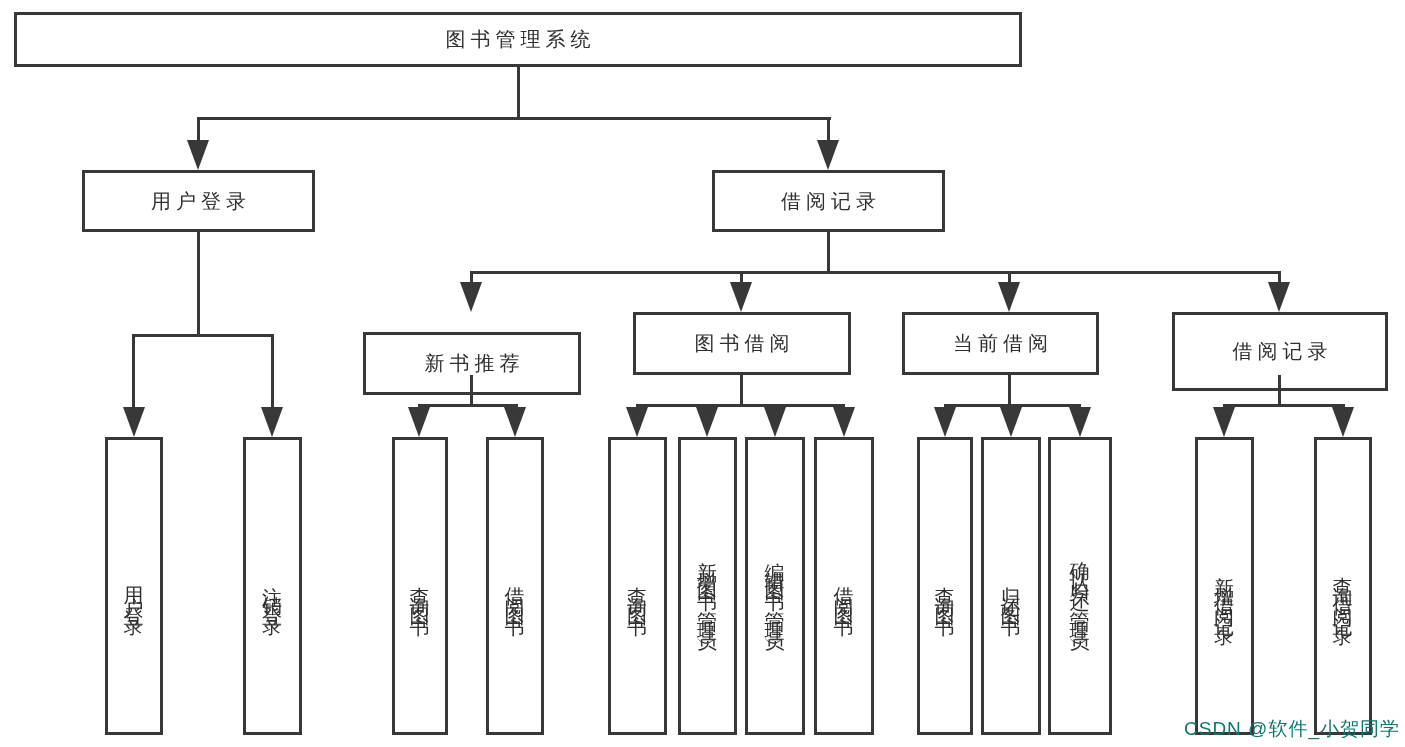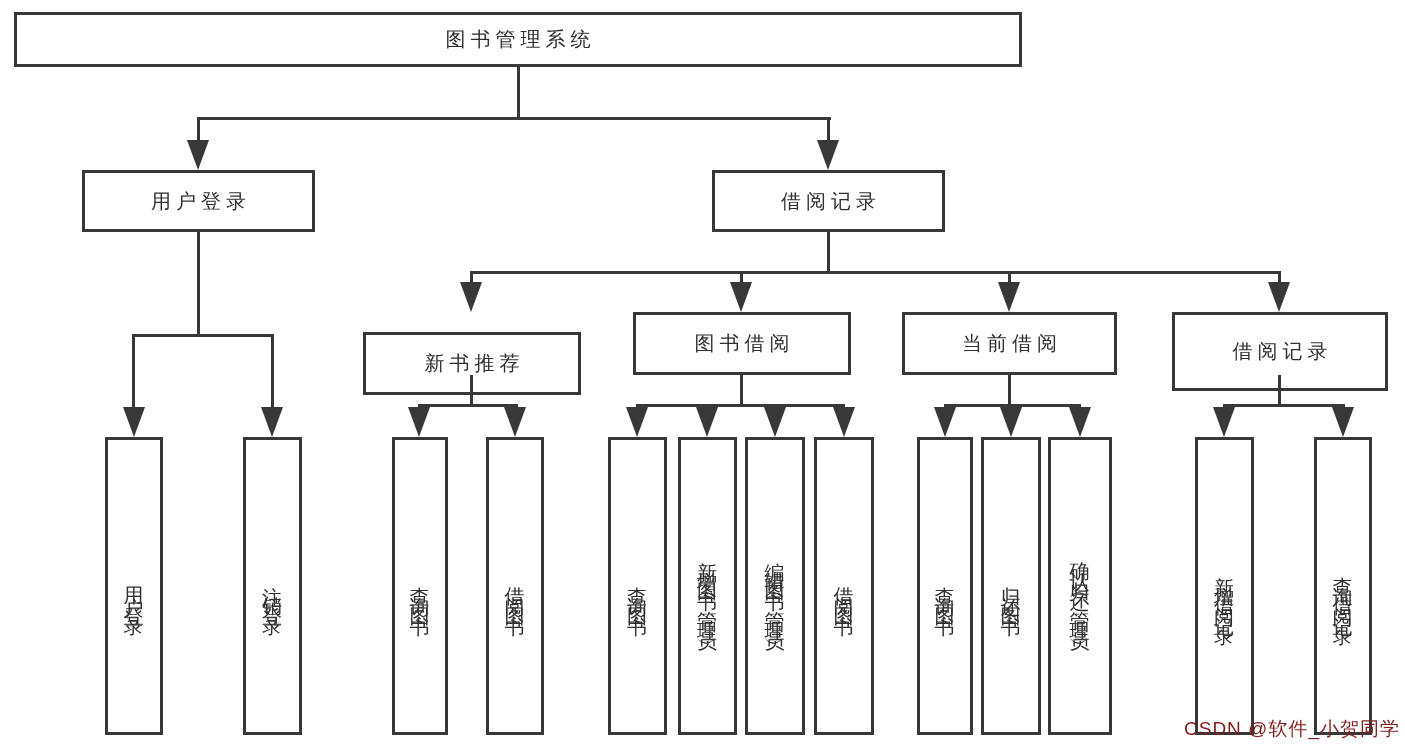--- a/index.html
+++ b/index.html
@@ -36,37 +36,37 @@
     position:absolute; width:0; height:0;
     border-left:11px solid transparent;
     border-right:11px solid transparent;
     border-top:30px solid #383838;
   }
   .watermark {
     position:absolute;
     left:1184px; top:716px;
     font-size:19px;
     letter-spacing:1px;
-    color:#7f1d1d;
+    color:#0f766e;
     white-space:nowrap;
   }
 </style>
 </head>
 <body>
 
 <div id="canvas">
 
   <div class="node hnode" style="left:14px;  top:12px;  width:1008px; height:55px;">图书管理系统</div>
 
   <div class="node hnode" style="left:82px;  top:170px; width:233px; height:62px;">用户登录</div>
   <div class="node hnode" style="left:712px; top:170px; width:233px; height:62px;">借阅记录</div>
 
   <div class="node hnode" style="left:363px;  top:312px; width:218px; height:63px;margin-top:20px;">新书推荐</div>
   <div class="node hnode" style="left:633px;  top:312px; width:218px; height:63px;">图书借阅</div>
-  <div class="node hnode" style="left:902px;  top:312px; width:215px; height:63px;">当前借阅</div>
+  <div class="node hnode" style="left:902px;  top:312px; width:197px; height:63px;">当前借阅</div>
   <div class="node hnode" style="left:1172px; top:312px; width:216px; height:79px;">借阅记录</div>
 
   <div class="node vnode" style="left:105px;  top:437px; width:58px; height:298px;">用户登录</div>
   <div class="node vnode" style="left:243px;  top:437px; width:59px; height:298px;">注销登录</div>
 
   <div class="node vnode" style="left:392px;  top:437px; width:56px; height:298px;">查询图书</div>
   <div class="node vnode" style="left:486px;  top:437px; width:58px; height:298px;">借阅图书</div>
 
   <div class="node vnode" style="left:608px;  top:437px; width:59px; height:298px;">查询图书</div>
   <div class="node vnode" style="left:678px;  top:437px; width:59px; height:298px;">新增图书（管理员）</div>

